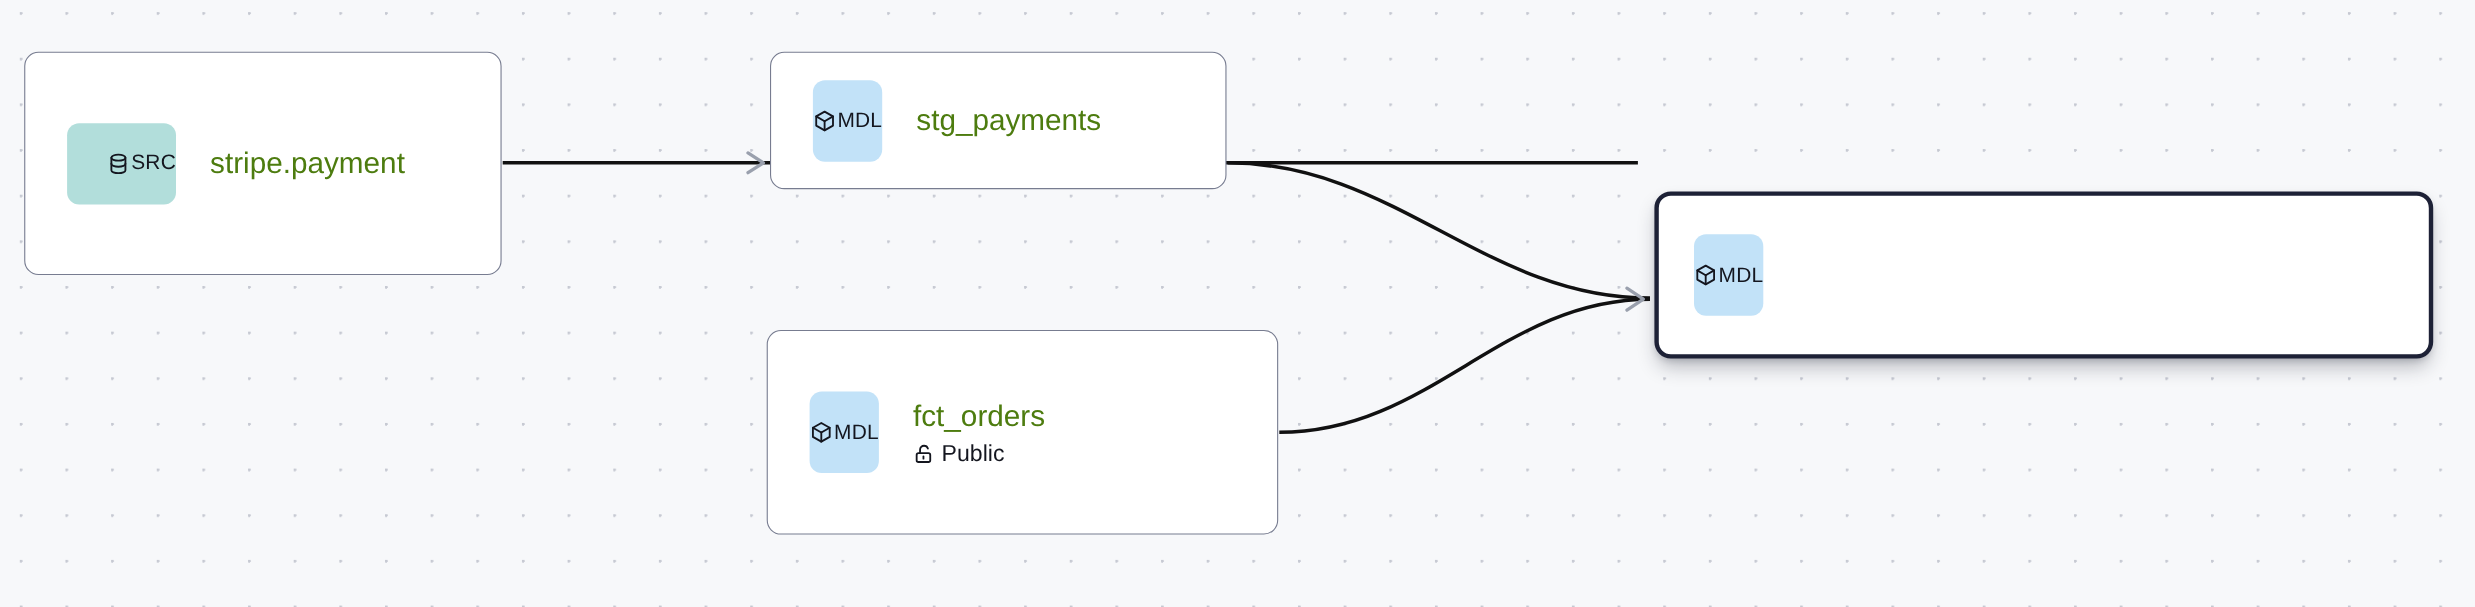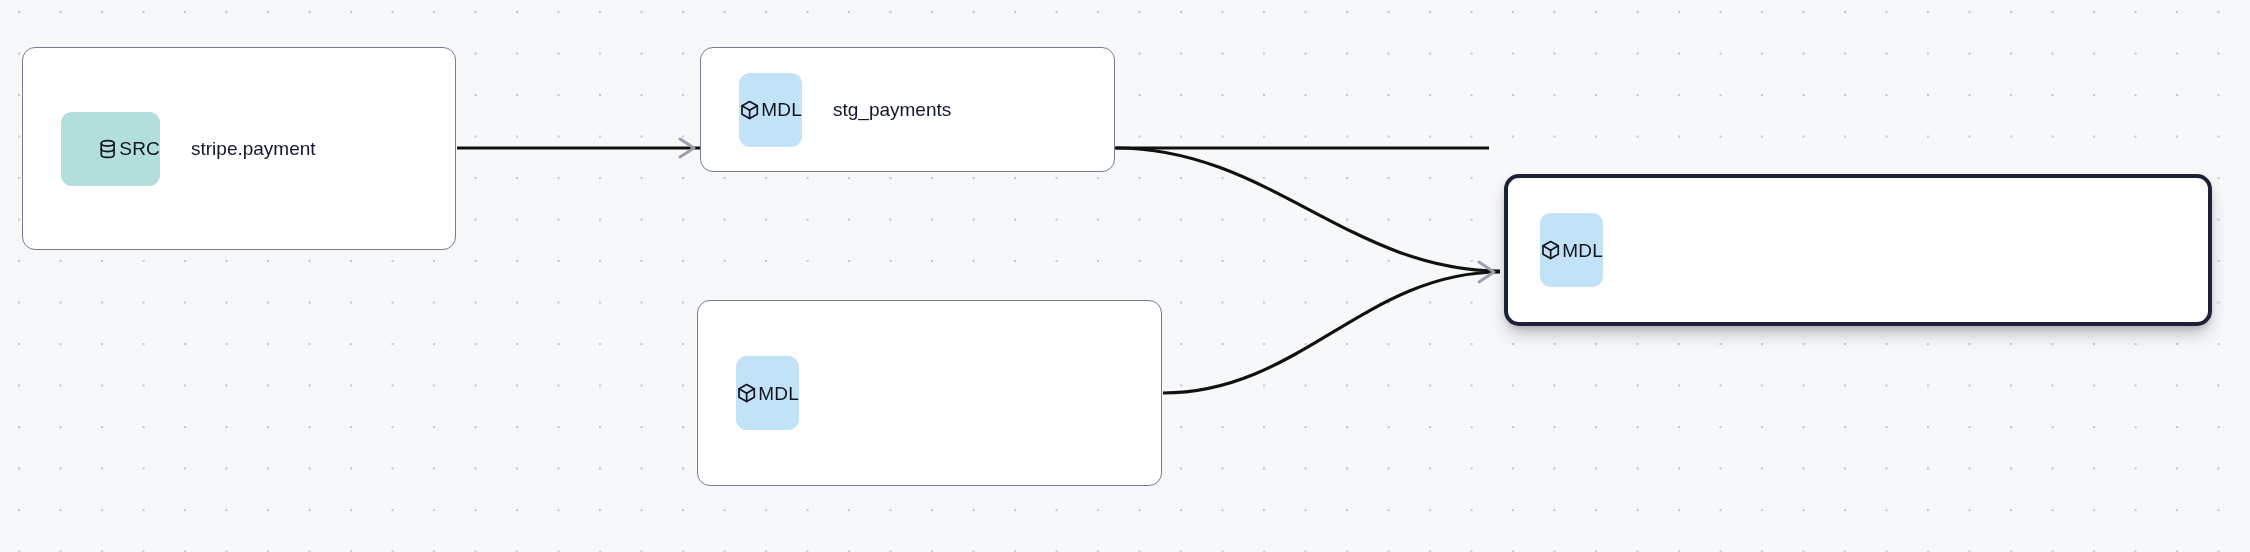--- a/index.html
+++ b/index.html
@@ -82,23 +82,23 @@
   }
 
   .node-body {
     display: flex;
     flex-direction: column;
     justify-content: center;
     margin-left: 31px;
     min-width: 0;
   }
   .node-title {
-    font-size: 19px;
+    font-size: 27px;
     line-height: 33px;
-    color: #0f172a;
+    color: #4d7c0f;
     white-space: nowrap;
   }
   .node-meta {
     display: flex;
     align-items: center;
     gap: 7px;
     margin-top: 5px;
     font-size: 21px;
     line-height: 25px;
     color: #14161f;
@@ -181,20 +181,31 @@
 
   <div class="node" id="node-model-fct-orders">
     <div class="node-badge mdl">
       <svg viewBox="0 0 24 24" fill="none" stroke="#14161f" stroke-width="1.9" stroke-linecap="round" stroke-linejoin="round">
         <path d="M12 2.4 L20.6 7.3 V16.7 L12 21.6 L3.4 16.7 V7.3 Z"></path>
         <path d="M3.4 7.3 L12 12.2 L20.6 7.3"></path>
         <path d="M12 12.2 V21.6"></path>
       </svg>
       <span class="badge-text">MDL</span>
     </div>
+    <div class="node-body">
+      <div class="node-title">fct_orders</div>
+      <div class="node-meta">
+        <svg viewBox="0 0 24 24" fill="none" stroke="#14161f" stroke-width="2.1" stroke-linecap="round" stroke-linejoin="round">
+          <rect x="4.2" y="11.2" width="15.6" height="10.3" rx="2.1"></rect>
+          <path d="M8.1 11.2 V7.4 C8.1 4.8 10.1 2.8 12.7 2.8 C14.8 2.8 16.5 4.1 17.1 6"></path>
+          <path d="M12 15.1 V17.6"></path>
+        </svg>
+        <span>Public</span>
+      </div>
+    </div>
   </div>
 
   <div class="node selected" id="node-model-agg-customer-payment-journey">
     <div class="node-badge mdl">
       <svg viewBox="0 0 24 24" fill="none" stroke="#14161f" stroke-width="1.9" stroke-linecap="round" stroke-linejoin="round">
         <path d="M12 2.4 L20.6 7.3 V16.7 L12 21.6 L3.4 16.7 V7.3 Z"></path>
         <path d="M3.4 7.3 L12 12.2 L20.6 7.3"></path>
         <path d="M12 12.2 V21.6"></path>
       </svg>
       <span class="badge-text">MDL</span>

